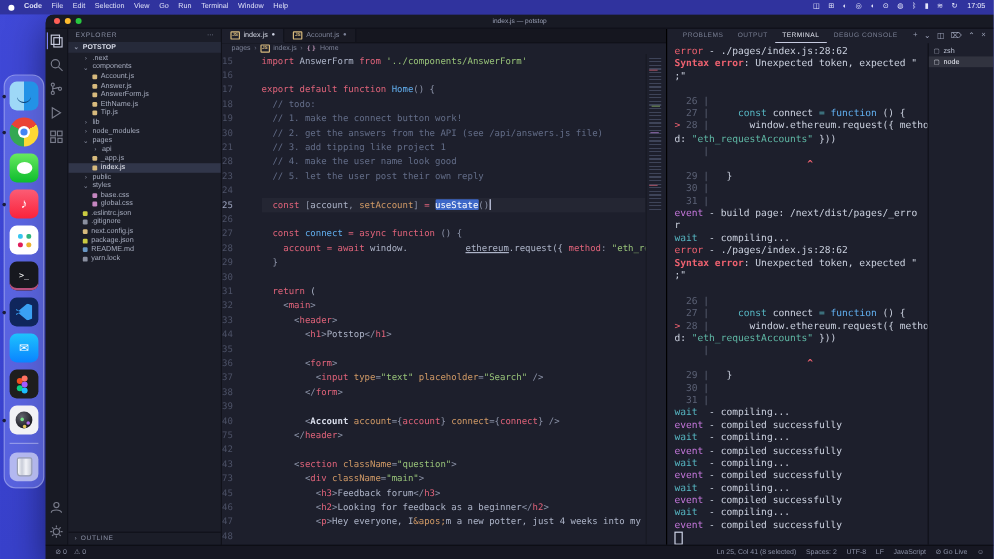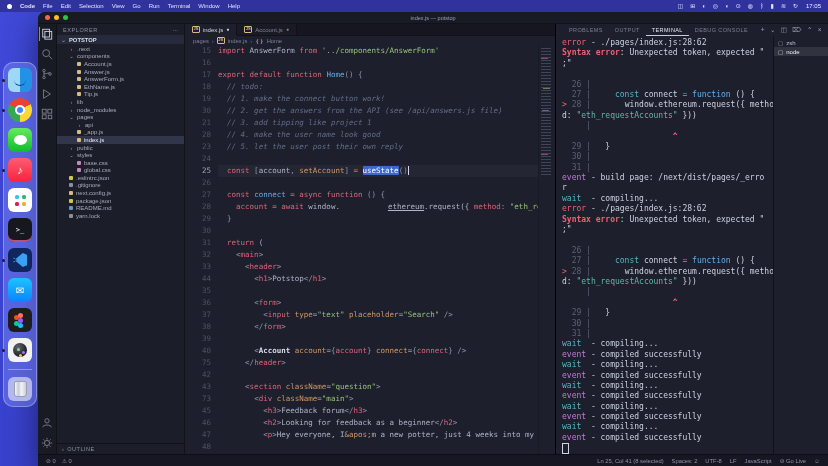--- a/index.html
+++ b/index.html
@@ -105,29 +105,29 @@
     padding:0 0.5px;line-height:4.5px;}
   .mod-dot{font-size:5px;line-height:1;}
   .tab.active .mod-dot{color:#cdd2e2;}
   .breadcrumb{height:9px;display:flex;align-items:center;gap:3px;padding:0 8px;font-size:5.8px;
     color:#7d8398;flex:0 0 auto;}
   .bc-sep{opacity:.7;}
   .bc-sym{color:#b48ead;font-size:5px;}
 
   .code{flex:1;display:flex;min-height:0;overflow:hidden;position:relative;
     font-family:"DejaVu Sans Mono",monospace;font-size:7.5px;line-height:12px;}
-  .gutter{width:26px;flex:0 0 auto;text-align:right;padding-right:7px;color:#4c5166;}
+  .gutter{width:26px;flex:0 0 auto;text-align:left;padding-right:7px;color:#4c5166;}
   .gutter div{height:12px;}
   .gutter .cur{color:#9ca3bd;}
   .codelines{flex:1;min-width:0;overflow:hidden;white-space:pre;color:#adb4c8;}
   .code-line{height:12px;}
   .code-line.cur{background:rgba(255,255,255,.035);}
   .tk-k{color:#e0637a;} .tk-g{color:#e0637a;} .tk-v{color:#e0637a;}
   .tk-f{color:#61aeee;} .tk-s{color:#98c379;} .tk-a{color:#d19a66;}
-  .tk-c{color:#636d88;font-style:italic;} .tk-p{color:#8c93a8;} .tk-x{color:#adb4c8;}
+  .tk-c{color:#636d88;} .tk-p{color:#8c93a8;} .tk-x{color:#adb4c8;}
   .tk-cmp{color:#d8dce9;font-weight:bold;}
   .tk-u{color:#adb4c8;text-decoration:underline;text-underline-offset:1px;padding-left:48px;}
   .tk-sel{background:#3e68c8;color:#fff;border-radius:1px;}
   .caret-i{display:inline-block;width:1px;height:9px;background:#d2d7f2;vertical-align:-1.5px;}
   .minimap{width:16px;flex:0 0 auto;border-left:1px solid #181a24;position:relative;}
   .mm-blips{position:absolute;left:2px;top:3px;width:10px;height:128px;opacity:.75;
     background:repeating-linear-gradient(180deg,#4a5168 0 1px,transparent 1px 3px);}
   .mm-blips::after{content:"";position:absolute;left:0;top:10px;width:7px;height:1px;background:#bb5a6c;
     box-shadow:2px 30px 0 #7fa35f,1px 52px 0 #9a6fb8,0 96px 0 #bb5a6c;}
 

